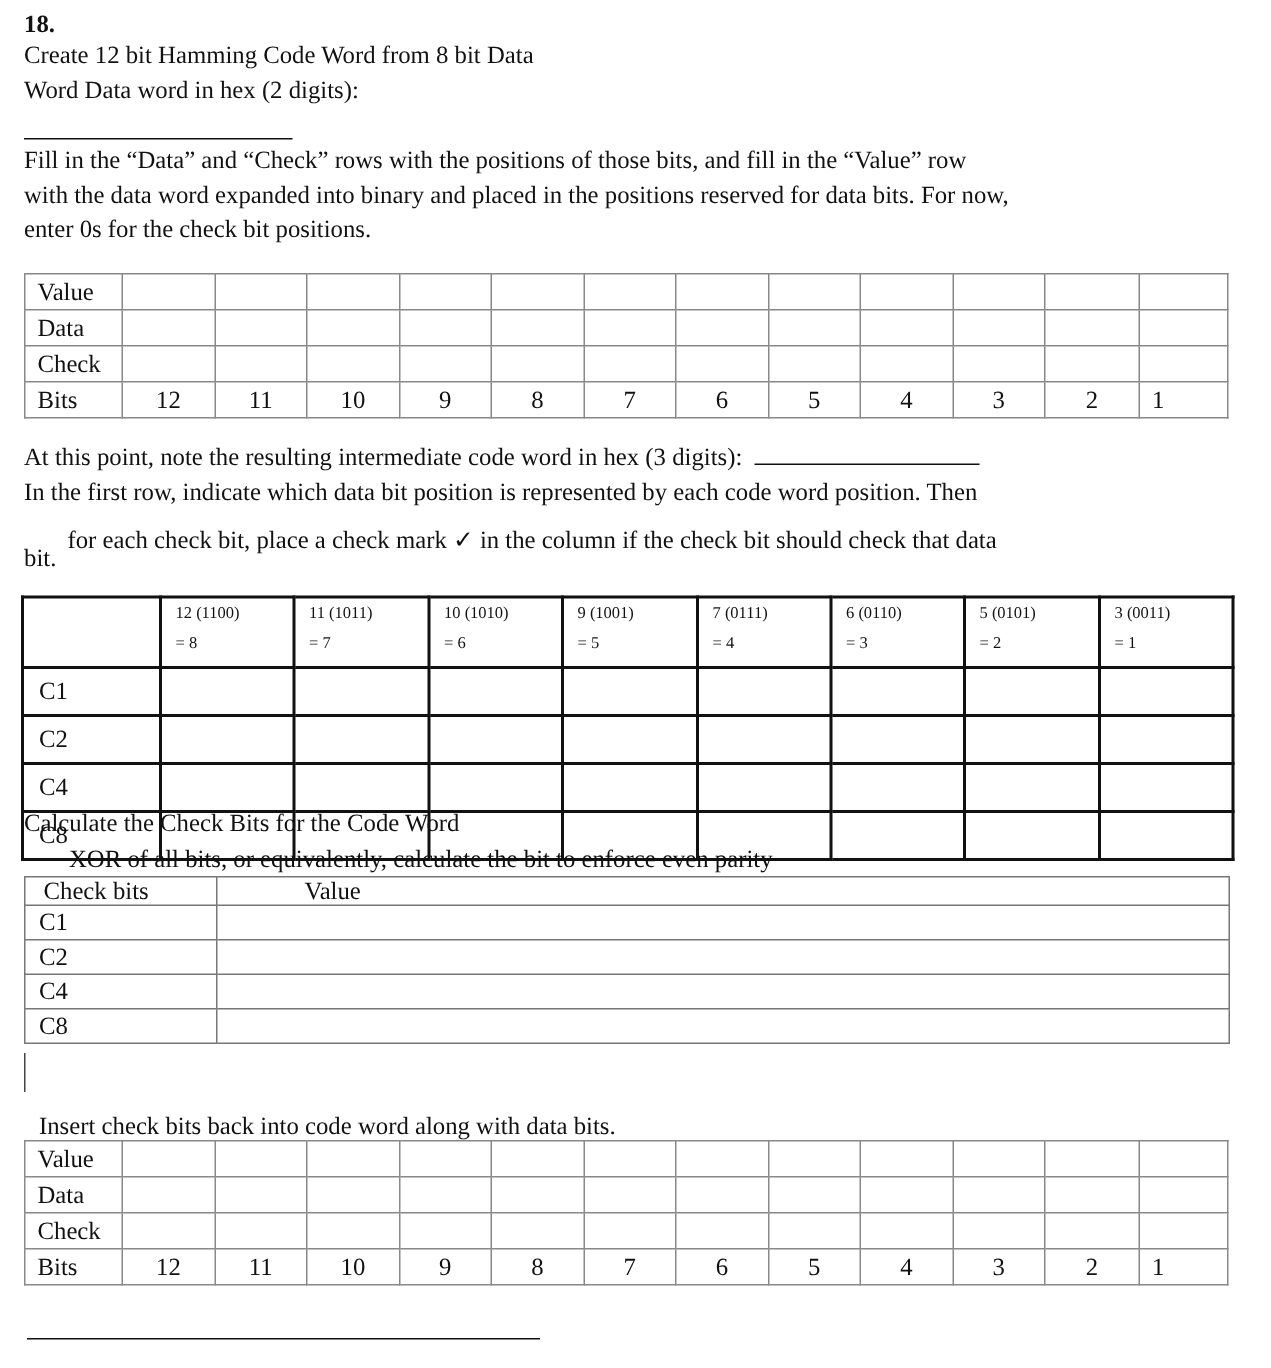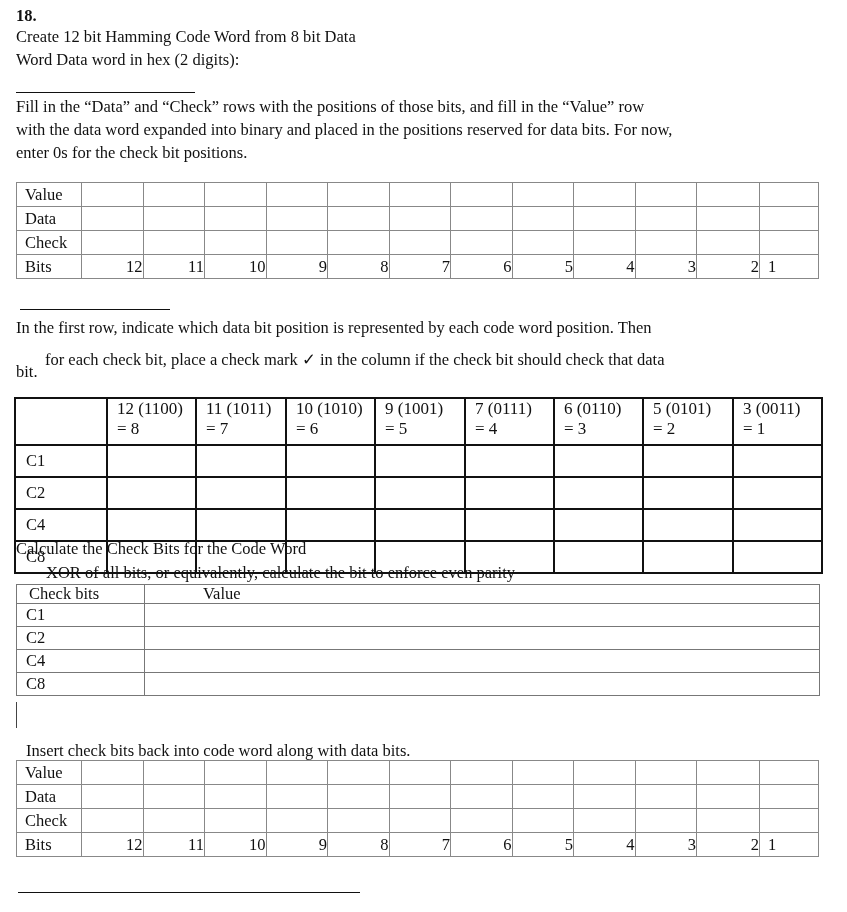--- a/index.html
+++ b/index.html
@@ -7,25 +7,25 @@
   .abs { position:absolute; }
   .line { white-space:nowrap; line-height:22px; }
   .num { font-weight:bold; }
   .blank { display:inline-block; border-bottom:1.3px solid #111; }
   table { border-collapse:collapse; position:absolute; table-layout:fixed; }
   td { padding:0; vertical-align:top; }
   
   .bt td { border:1px solid #888; height:23px; line-height:23px; }
   .bt { border:1.5px solid #222; }
   .bt td.lbl { padding-left:8px; }
-  .bt td.n { text-align:right; }
+  .bt td.n { text-align:center; }
   .bt td.n1 { text-align:left; padding-left:8px; }
   
   .mt td { border:2px solid #111; }
-  .mt td.hd { line-height:20px; padding-left:9px; height:45px; font-size:17px; }
+  .mt td.hd { line-height:20px; padding-left:9px; height:45px; font-size:11px; }
   .mt td.rl { padding-left:10px; height:23px; line-height:30px; overflow:hidden; }
   
   .ct td { border:1px solid #777; height:22px; line-height:22px; padding-left:9px; }
   .ct { border:1.5px solid #222; }
 </style>
 </head>
 <body>
 
 <div class="abs line num" style="left:16px;top:5px;text-align:right;">18.</div>
 <div class="abs line" style="left:16px;top:26px;">Create 12 bit Hamming Code Word from 8 bit Data</div>
@@ -99,20 +99,21 @@
       <td class="n">5</td>
       <td class="n">4</td>
       <td class="n">3</td>
       <td class="n">2</td>
       <td class="n1">1</td>
     </tr>
   </tbody>
 </table>
 
 <div class="abs line" style="left:16px;top:294px;">
+  <span>At this point, note the resulting intermediate code word in hex (3 digits):</span>
   <span class="blank" style="width:150px;height:14px;margin-left:4px;"></span>
 </div>
 <div class="abs line" style="left:16px;top:317px;">In the first row, indicate which data bit position is represented by each code word position. Then</div>
 <div class="abs line" style="left:16px;top:349px;margin-left:29px;">for each check bit, place a check mark ✓ in the column if the check bit should check that data</div>
 <div class="abs line" style="left:16px;top:361px;">bit.</div>
 
 <table class="mt" style="left:14px;top:397px;width:807px;">
   <colgroup>
       <col style="width:92px">
       <col style="width:89px">

